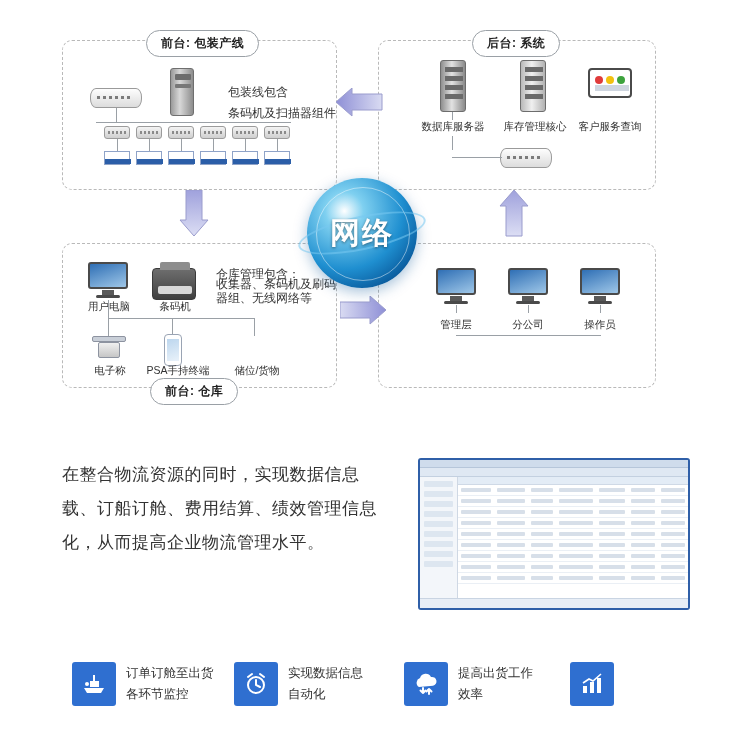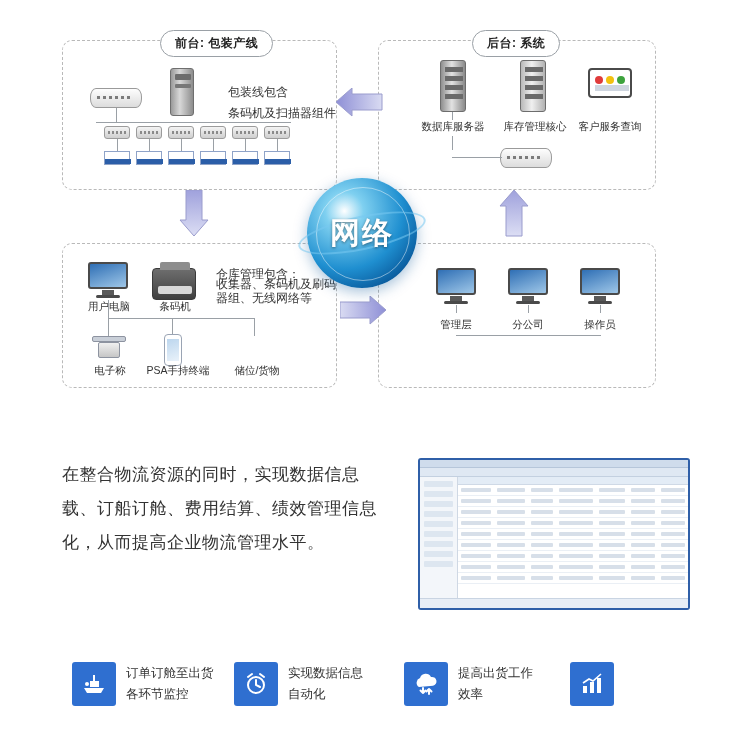--- a/index.html
+++ b/index.html
@@ -31,21 +31,21 @@
     font-weight:bold;
     color:#222;
     padding:4px 14px;
     white-space:nowrap;
     letter-spacing:.5px;
     z-index:5;
   }
 
   
   #panel-packaging { left:62px;  top:40px;  width:275px; height:150px; }
-  #title-packaging { left:160px; top:30px; }
+  #title-packaging { left:146px; top:30px; }
 
   #panel-system   { left:378px; top:40px;  width:278px; height:150px; }
   #title-system   { left:472px; top:30px; }
 
   #panel-warehouse{ left:62px;  top:243px; width:275px; height:145px; }
   #title-warehouse{ left:150px; top:378px; }
 
   #panel-office   { left:378px; top:243px; width:278px; height:145px; }
   #title-office   { left:468px; top:378px; }
 
@@ -283,20 +283,21 @@
       <span></span>
   </div>
   <div class="label" style="left:567px; top:120px; width:86px;">客户服务查询</div>
 
   <div class="ln" style="left:452px; top:112px; width:1px; height:8px;"></div>
   <div class="ln" style="left:452px; top:136px; width:1px; height:14px;"></div>
   <div class="router" style="left:500px; top:148px;"></div>
   <div class="ln" style="left:452px; top:157px; width:50px; height:1px;"></div>
 
   <div class="panel" id="panel-warehouse"></div>
+  <div class="panel-title" id="title-warehouse">前台: 仓库</div>
 
   <div class="monitor" style="left:88px; top:262px;">
     <div class="screen"></div>
       <div class="stand"></div>
       <div class="foot"></div>
   </div>
   <div class="label" style="left:78px; top:300px; width:62px;">用户电脑</div>
 
   <div class="printer" style="left:152px; top:268px;"></div>
   <div class="label" style="left:148px; top:300px; width:54px;">条码机</div>

